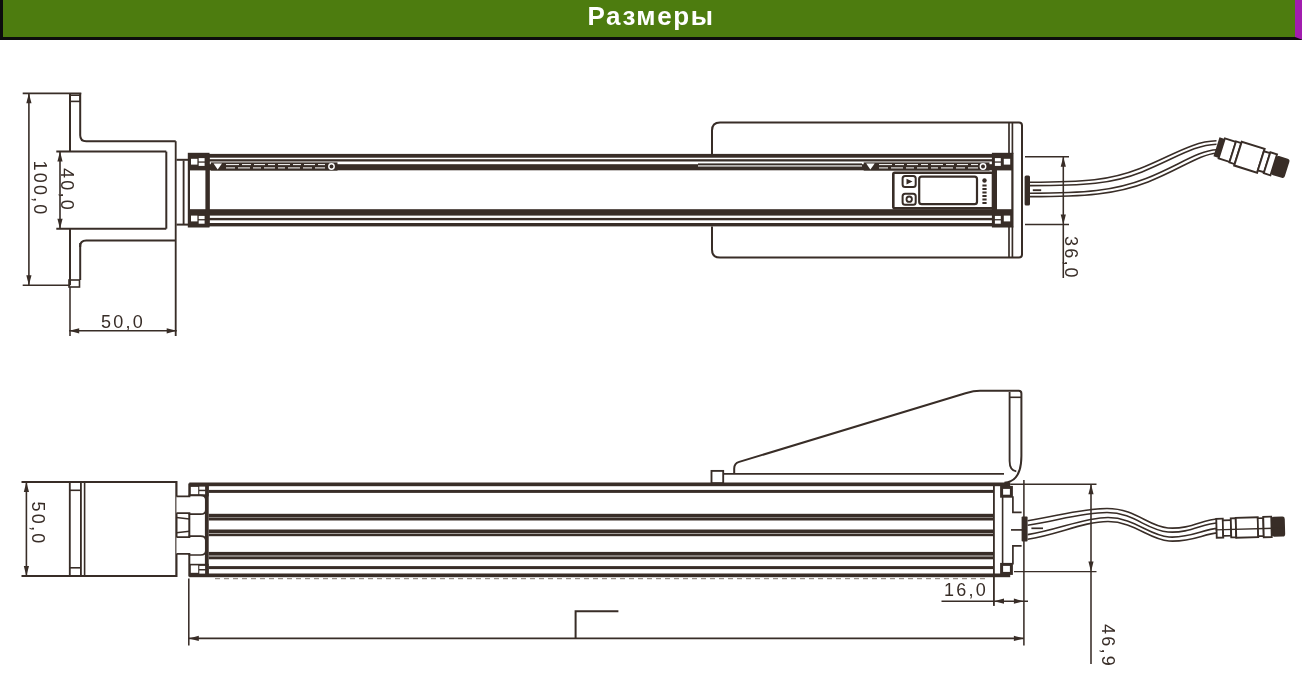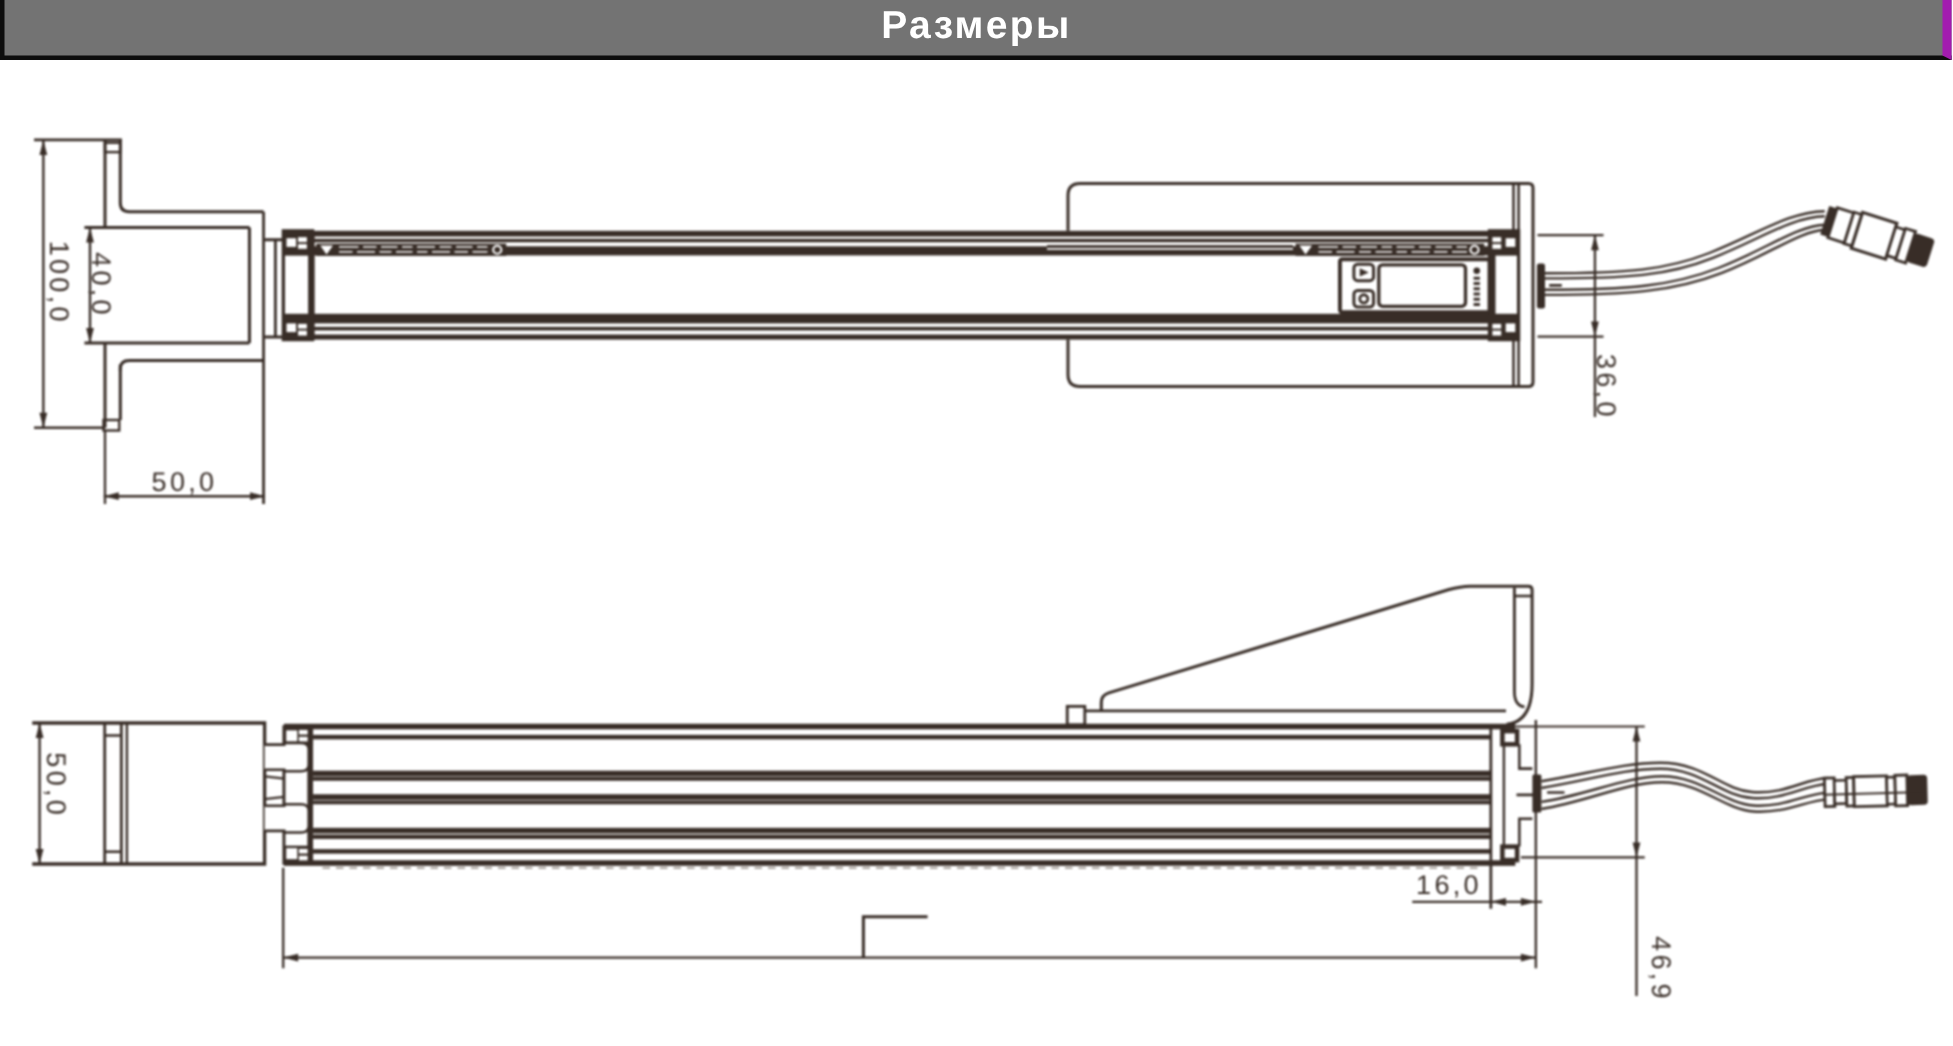--- a/index.html
+++ b/index.html
@@ -1,17 +1,17 @@
 <!DOCTYPE html>
 <html><head>
 <meta charset="utf-8">
 <style>
   html,body{margin:0;padding:0;background:#ffffff;width:1302px;height:697px;overflow:hidden;}
-  #hdr{position:absolute;left:0;top:0;width:1292px;height:37px;background:#737373;
-       border-left:3px solid #0d0d0d;border-right:6px solid #a21caf;border-bottom:3px solid #0d0d0d;}
+  #hdr{position:absolute;left:0;top:0;width:1292px;height:37px;background:#4d7c0f;
+       border-left:3px solid #0d0d0d;border-right:8px solid #a21caf;border-bottom:3px solid #0d0d0d;}
   #hdr span{display:block;text-align:center;font-family:"Liberation Sans",sans-serif;
        font-weight:bold;font-size:26px;color:#ffffff;line-height:32px;letter-spacing:1.6px;padding-left:4px;}
   svg{position:absolute;left:0;top:0;filter:blur(0.55px);}
   text{font-family:"Liberation Sans",sans-serif;font-size:18px;letter-spacing:2.2px;fill:#382d27;}
 </style>
 </head>
 <body>
 <div id="hdr">
     <span>Размеры</span>
   </div>

